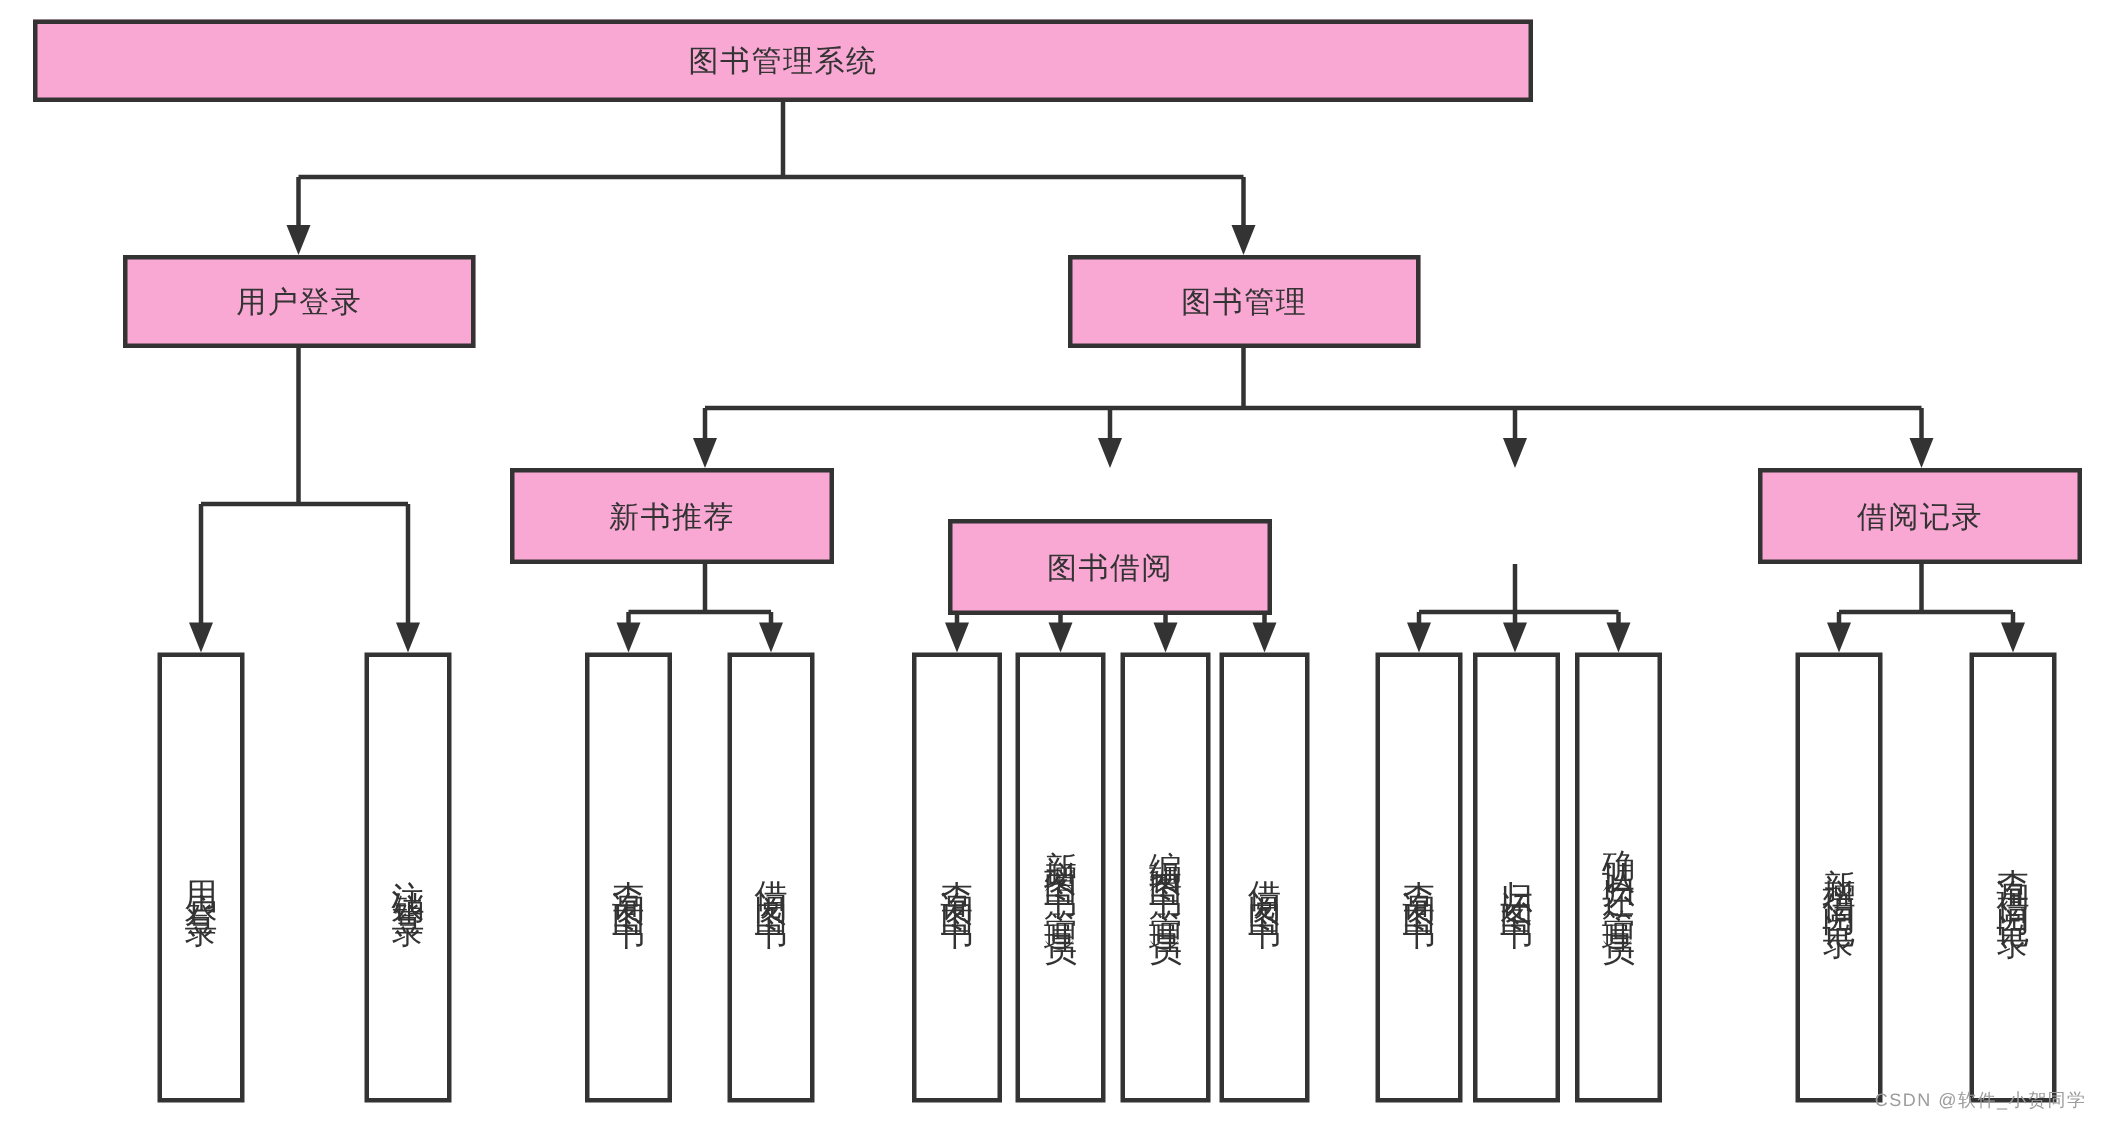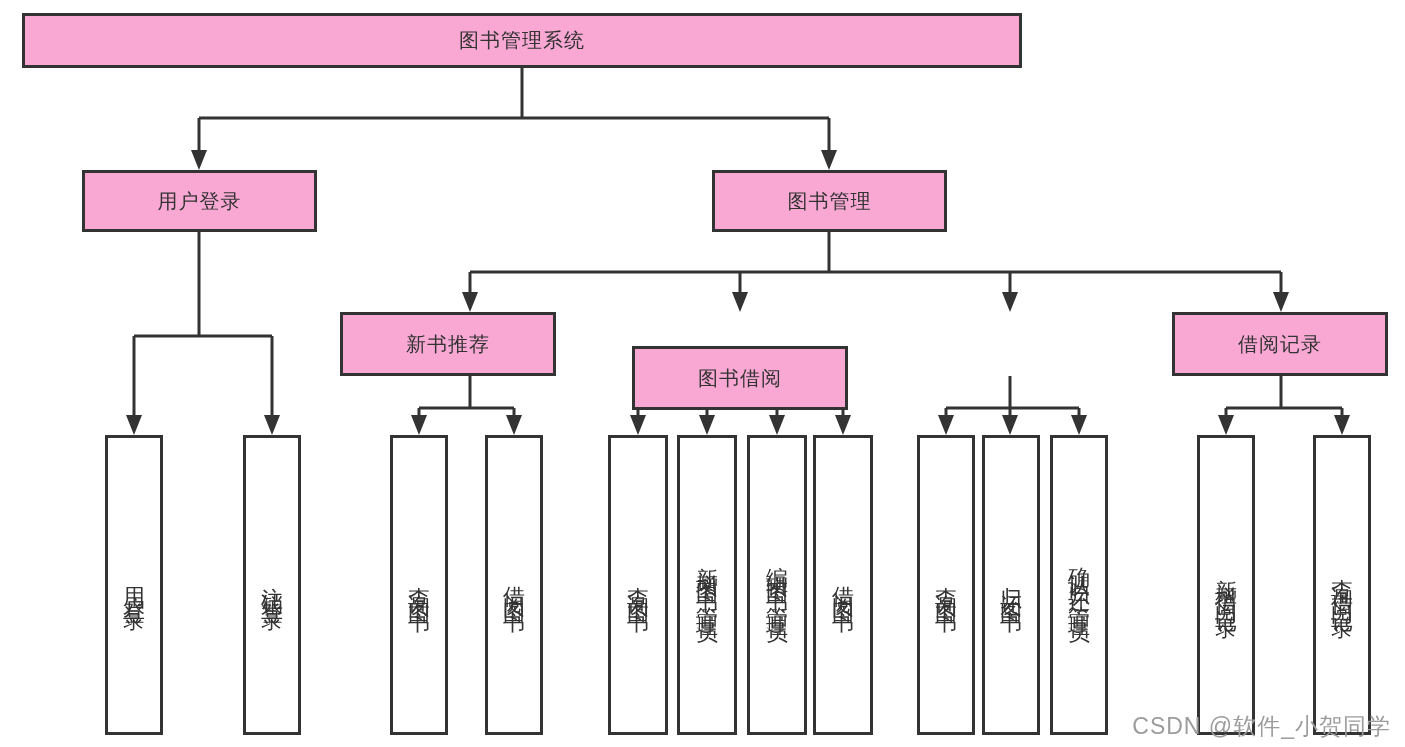--- a/index.html
+++ b/index.html
@@ -16,21 +16,21 @@
   .vbox{
     position:absolute;box-sizing:border-box;border:3px solid #333333;background:#ffffff;
     display:flex;align-items:center;justify-content:center;
   }
   .vbox .vtext{
     writing-mode:vertical-rl;text-orientation:mixed;
     font-size:22px;line-height:1;letter-spacing:8px;white-space:nowrap;
   }
   .watermark{
     position:absolute;right:14px;bottom:5px;
-    font-size:23px;letter-spacing:1px;color:#9c9c9c;white-space:nowrap;
+    font-size:12px;letter-spacing:1px;color:#9c9c9c;white-space:nowrap;
   }
   .wires line{stroke:#333333;stroke-width:3;}
   .wires polygon{fill:#333333;stroke:none;}
 </style>
 </head>
 <body>
 
 <div class="canvas">
 
   <svg class="wires" viewBox="0 0 1405 747">

